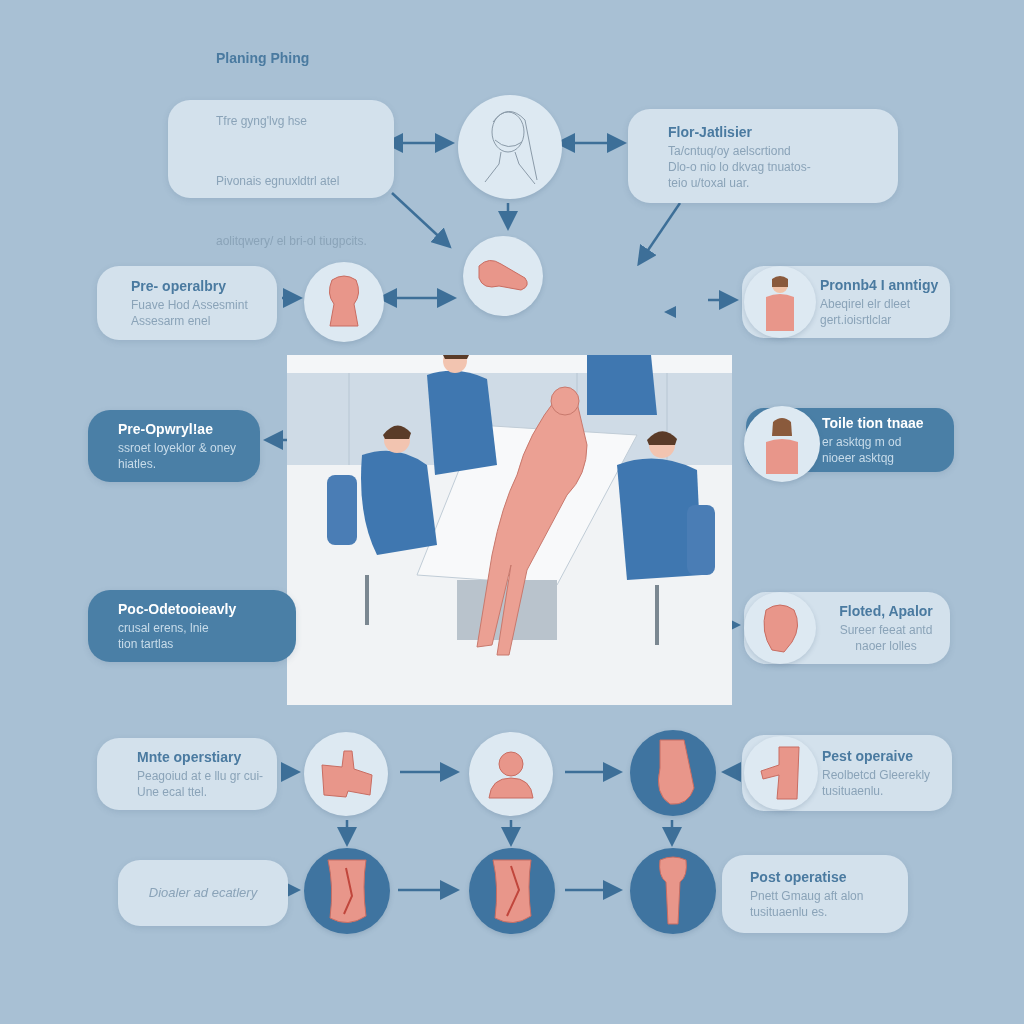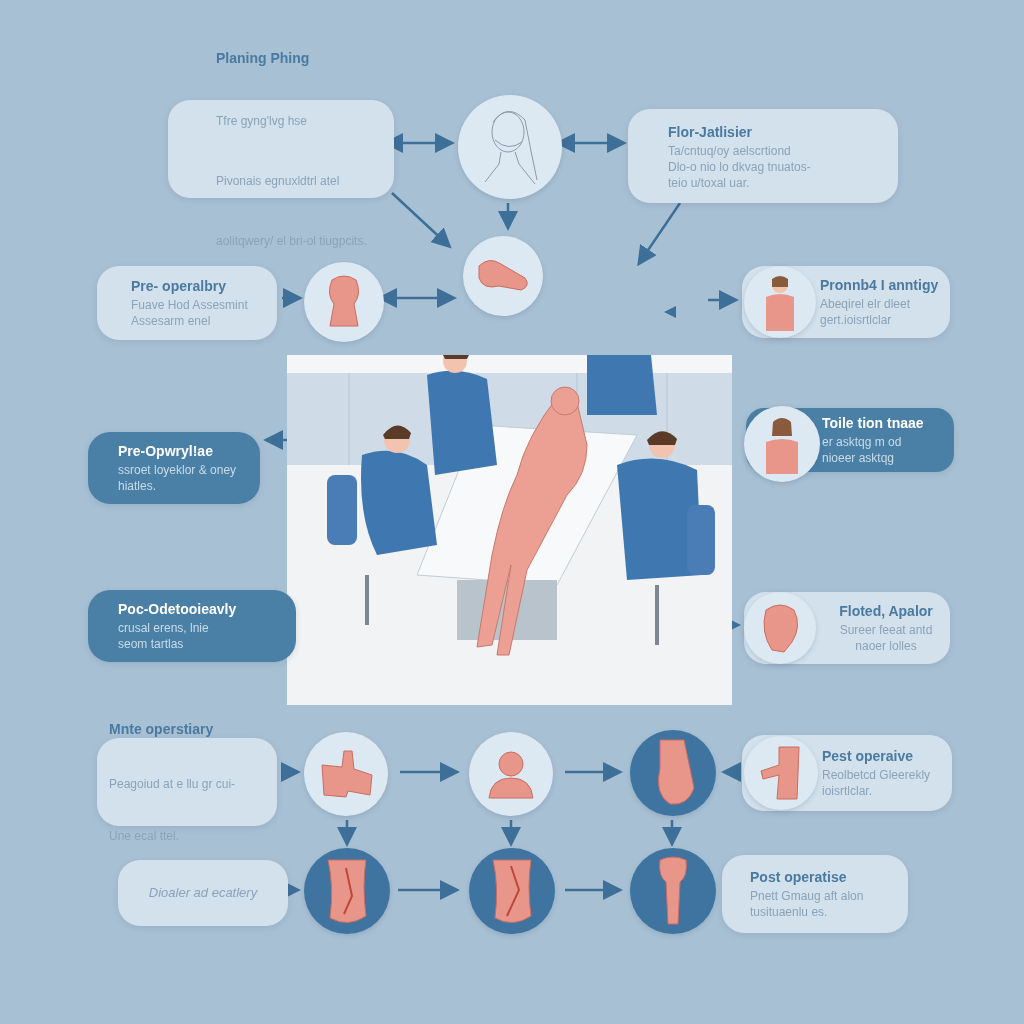--- a/index.html
+++ b/index.html
@@ -157,54 +157,54 @@
         <rect x="40" y="120" width="30" height="70" rx="8"></rect>
         <rect x="400" y="150" width="28" height="70" rx="8"></rect>
       </g>
     <g stroke="#7b8791" stroke-width="4">
         <line x1="80" y1="220" x2="80" y2="270"></line>
         <line x1="370" y1="230" x2="370" y2="290"></line>
       </g>
   </svg>
 </div>
 
-<div class="card dark" style="left:88px;top:410px;width:172px;height:72px;padding:0 0 0 30px;margin-top:22px;">
+<div class="card dark" style="left:88px;top:410px;width:172px;height:72px;padding:0 0 0 30px;">
   <div class="title">Pre-Opwryl!ae</div>
   <div class="desc">ssroet loyeklor &amp; oney</div>
   <div class="desc">hiatles.</div>
 </div>
 <div class="card dark" style="left:746px;top:408px;width:208px;height:64px;padding:0 0 0 76px;border-radius:18px;">
   <div class="title">Toile tion tnaae</div>
   <div class="desc">er asktqg  m od</div>
   <div class="desc">nioeer asktqg</div>
 </div>
 <div class="circle" style="left:744px;top:406px;width:76px;height:76px;">
   <svg width="44" height="60" viewBox="0 0 44 60">
       <circle cx="22" cy="14" r="8" fill="#f1c3a8"></circle>
       <path d="M13,8 Q22,0 31,8 L32,22 L12,22 z" fill="#8a5a3c"></path>
       <path d="M6,28 Q22,22 38,28 L38,60 L6,60 z" fill="#e8968a"></path>
     </svg>
 </div>
 <div class="card dark" style="left:88px;top:590px;width:208px;height:72px;padding:0 0 0 30px;">
   <div class="title">Poc-Odetooieavly</div>
   <div class="desc">crusal erens, lnie</div>
-  <div class="desc">seom tartlas</div>
+  <div class="desc">tion tartlas</div>
 </div>
 <div class="card" style="left:744px;top:592px;width:206px;height:72px;padding:0 0 0 78px;align-items:center;">
   <div class="title">Floted, Apalor</div>
   <div class="desc">Sureer feeat antd</div>
   <div class="desc">naoer lolles</div>
 </div>
 <div class="circle" style="left:744px;top:592px;width:72px;height:72px;">
   <svg width="48" height="52" viewBox="0 0 48 52">
       <path d="M10,8 Q24,-2 38,8 Q46,24 36,40 L28,50 L16,48 Q4,30 10,8 z" fill="#e8968a" stroke="#c86d62"></path>
     </svg>
 </div>
 
-<div class="card" style="left:97px;top:738px;width:180px;height:88px;padding:0 0 0 12px;gap:36px;">
+<div class="card" style="left:97px;top:738px;width:180px;height:72px;padding:0 0 0 40px;">
   <div class="title">Mnte operstiary</div>
   <div class="desc">Peagoiud at e llu gr cui-</div>
   <div class="desc">Une ecal ttel.</div>
 </div>
 <div class="circle" style="left:304px;top:732px;width:84px;height:84px;">
   <svg width="56" height="50" viewBox="0 0 56 50">
       <path d="M4,16 L24,18 L26,2 L34,2 L36,20 L54,26 L52,46 L30,42 L28,48 L6,46 z" fill="#e8968a" stroke="#c86d62"></path>
     </svg>
 </div>
 <div class="circle" style="left:469px;top:732px;width:84px;height:84px;">
@@ -214,21 +214,21 @@
     </svg>
 </div>
 <div class="circle dark" style="left:630px;top:730px;width:86px;height:86px;">
   <svg width="50" height="70" viewBox="0 0 50 70">
       <path d="M12,2 L36,2 Q42,30 46,50 Q40,68 22,66 Q6,56 12,30 z" fill="#e8968a" stroke="#c86d62"></path>
     </svg>
 </div>
 <div class="card" style="left:742px;top:735px;width:210px;height:76px;padding:0 0 0 80px;">
   <div class="title">Pest operaive</div>
   <div class="desc">Reolbetcd Gleerekly</div>
-  <div class="desc">ioisrtlclar.</div>
+  <div class="desc">tusituaenlu.</div>
 </div>
 <div class="circle" style="left:744px;top:736px;width:74px;height:74px;">
   <svg width="48" height="56" viewBox="0 0 48 56">
       <path d="M22,2 L42,2 L40,54 L20,54 L22,30 L6,34 L4,26 L22,20 z" fill="#e8968a" stroke="#c86d62"></path>
     </svg>
 </div>
 
 <div class="card" style="left:118px;top:860px;width:170px;height:66px;padding:0;align-items:center;font-style:italic;">
   <div class="desc" style="font-size:13px;">Dioaler ad ecatlery</div>
 </div>

